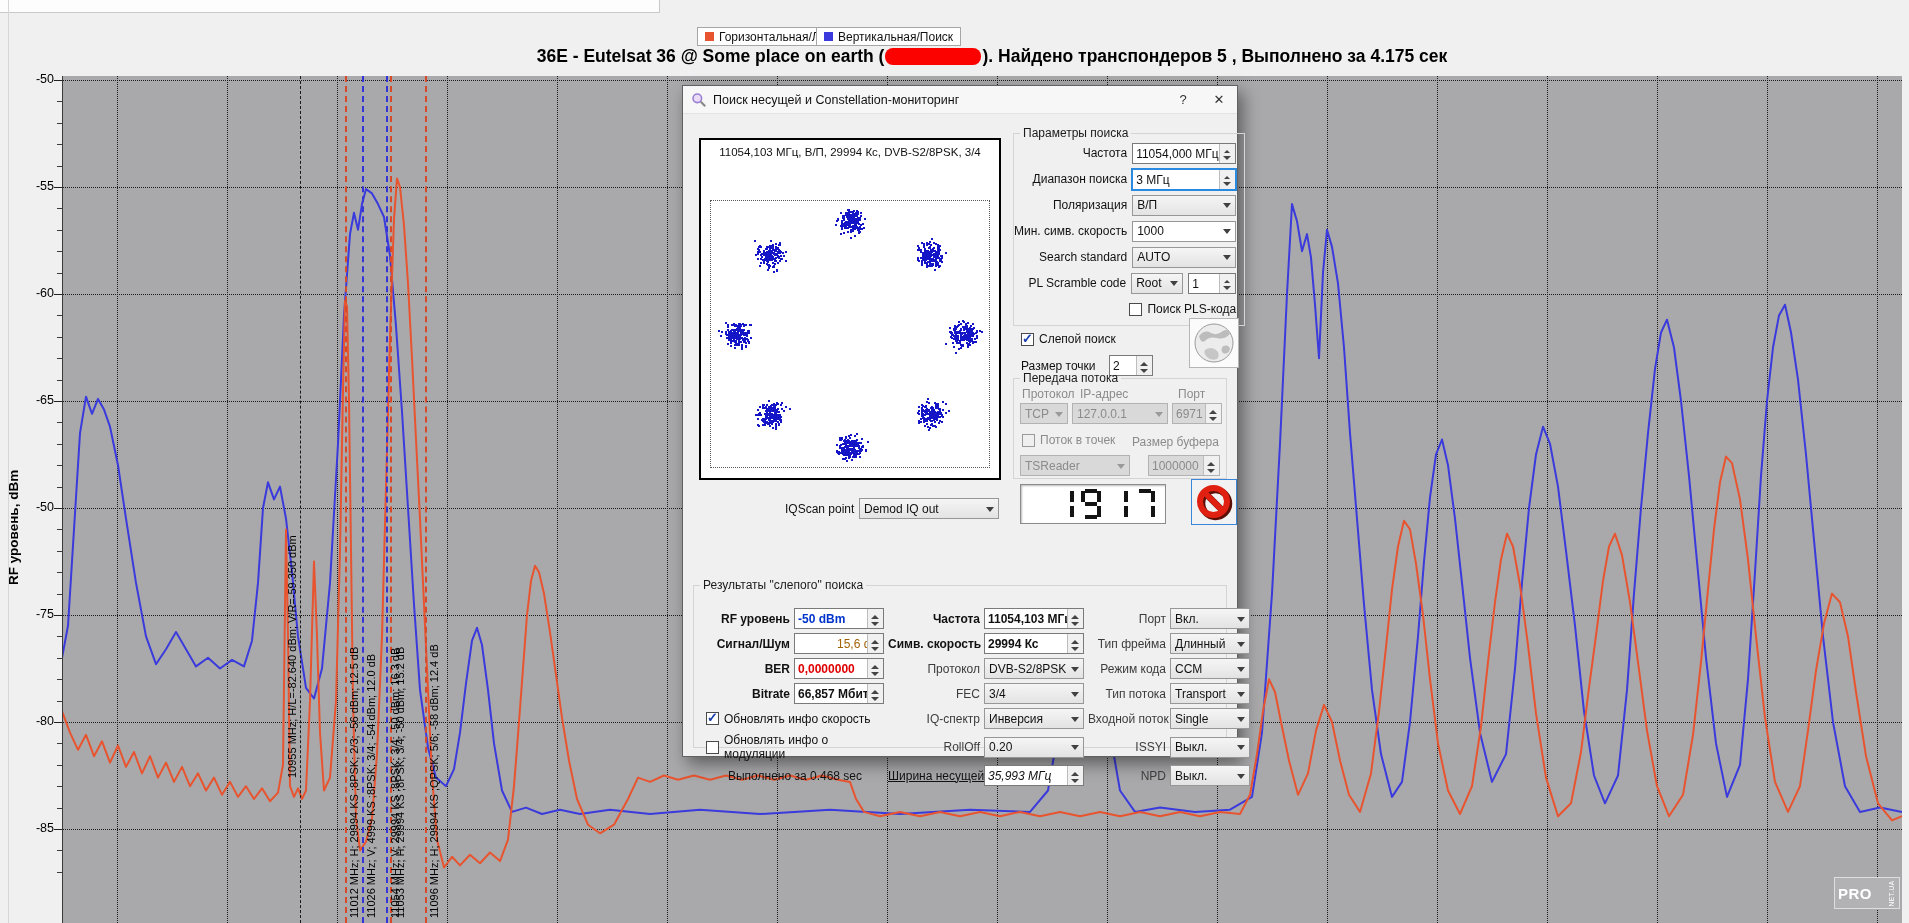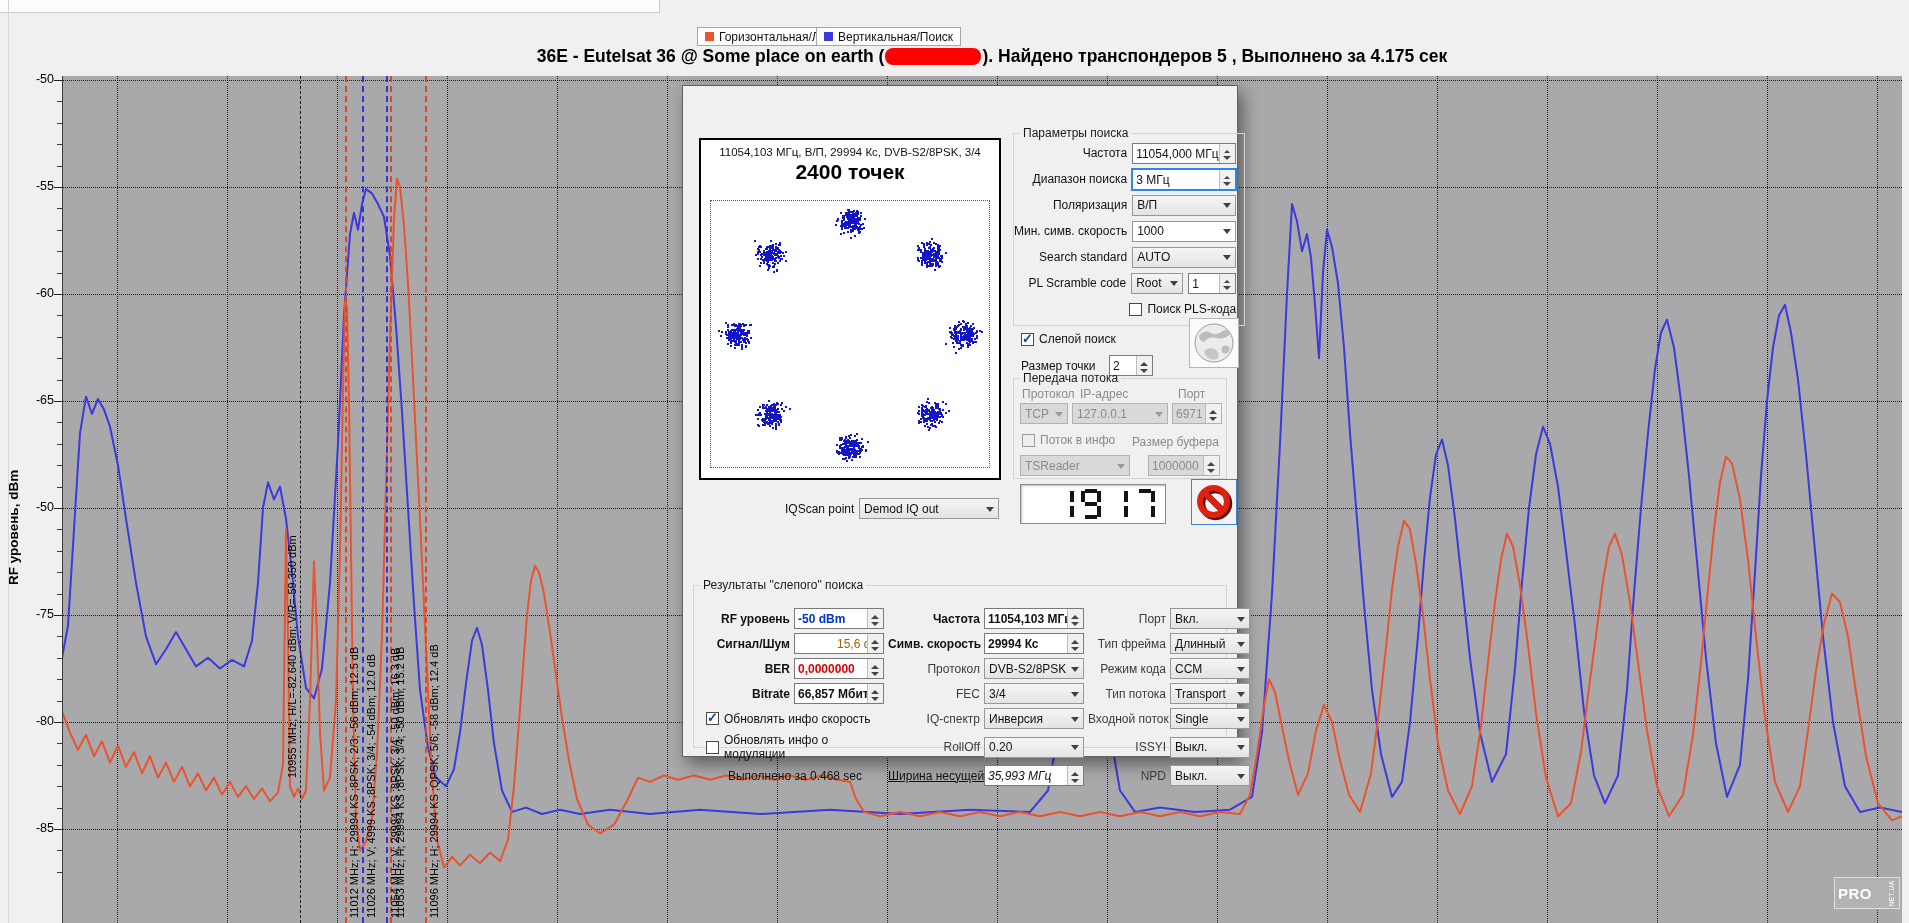--- a/index.html
+++ b/index.html
@@ -263,24 +263,32 @@
         <i></i>
         <i></i>
         <i></i>
         <i></i>
         <b>TV</b>
       </span>
     <span class="logo-net">NET.UA</span>
   </div>
 
   <div class="dlg">
+    <div class="dlg-title">
+      <svg class="dlg-ico" viewBox="0 0 16 16">
+        <circle cx="6.3" cy="6.3" r="4.3" fill="#eadcf8" stroke="#9a7fd4" stroke-width="1.6"></circle>
+        <line x1="9.8" y1="9.8" x2="14.2" y2="14.2" stroke="#8a8a8a" stroke-width="2.2"></line>
+      </svg>
+      <span class="txt">Поиск несущей и Constellation-мониторинг</span>
+      <span class="dlg-btn">?</span>
+      <span class="dlg-btn">✕</span>
+    </div>
 
     <div class="constpan">
       <div class="const-h1">11054,103 МГц, В/П, 29994 Кс, DVB-S2/8PSK, 3/4</div>
-      <div class="const-h2">2400 точек</div>
       <div class="const-plot" id="constplot">
           <div class="cdot" style="left: 261.2px; top: 133.6px; background: rgb(21, 21, 200);"></div>
           <div class="cdot" style="left: 257px; top: 135.6px; background: rgb(21, 21, 200);"></div>
           <div class="cdot" style="left: 244.3px; top: 138.5px; background: rgb(21, 21, 200);"></div>
           <div class="cdot" style="left: 245.1px; top: 138px; background: rgb(21, 21, 200);"></div>
           <div class="cdot" style="left: 247.2px; top: 120.4px; background: rgb(21, 21, 200);"></div>
           <div class="cdot" style="left: 253.7px; top: 134.5px; background: rgb(21, 21, 200);"></div>
           <div class="cdot" style="left: 240px; top: 132.7px; background: rgb(21, 21, 200);"></div>
           <div class="cdot" style="left: 262.2px; top: 140.1px; background: rgb(21, 21, 200);"></div>
           <div class="cdot" style="left: 251px; top: 136px; background: rgb(21, 21, 200);"></div>
@@ -1820,21 +1828,21 @@
         </div>
       <div class="spin dis" style="position:absolute;left:158px;top:18px;width:50px;">
           <span class="t">6971</span>
           <span class="spinbtns">
             <i class="up"></i>
             <i class="dn"></i>
           </span>
         </div>
       <span class="cb dis" style="position:absolute;left:8px;top:48px;">
           <span class="cbx"></span>
-          <span>Поток в инфо</span>
+          <span>Поток в точек</span>
         </span>
       <span class="lbl dis" style="position:absolute;left:118px;top:50px;">Размер буфера</span>
       <div class="sel dis" style="position:absolute;left:6px;top:70px;width:110px;">
           <span class="t">TSReader</span>
           <span class="arw"></span>
         </div>
       <div class="spin dis" style="position:absolute;left:134px;top:70px;width:72px;">
           <span class="t">1000000</span>
           <span class="spinbtns">
             <i class="up"></i>

